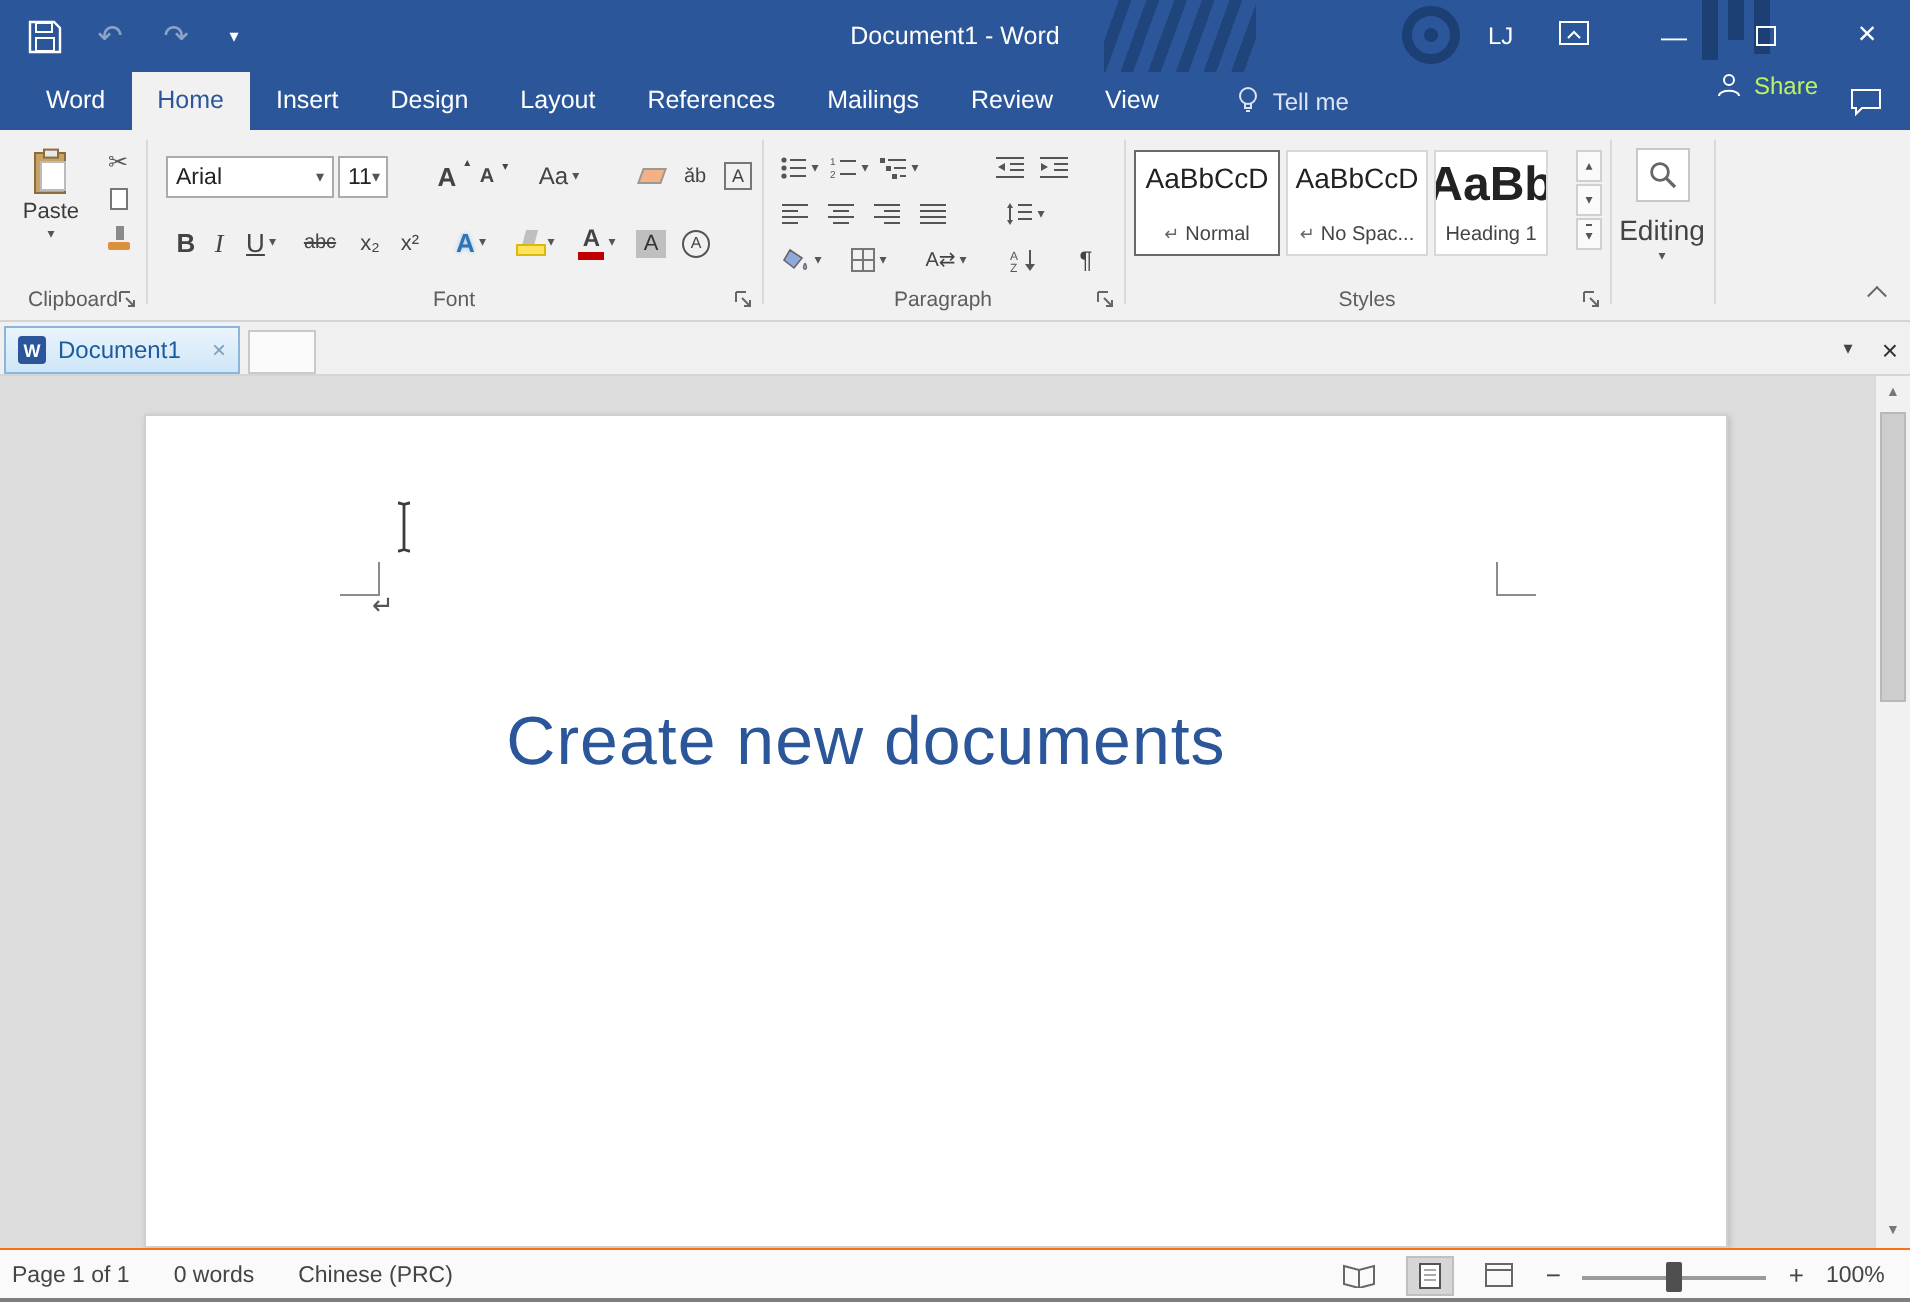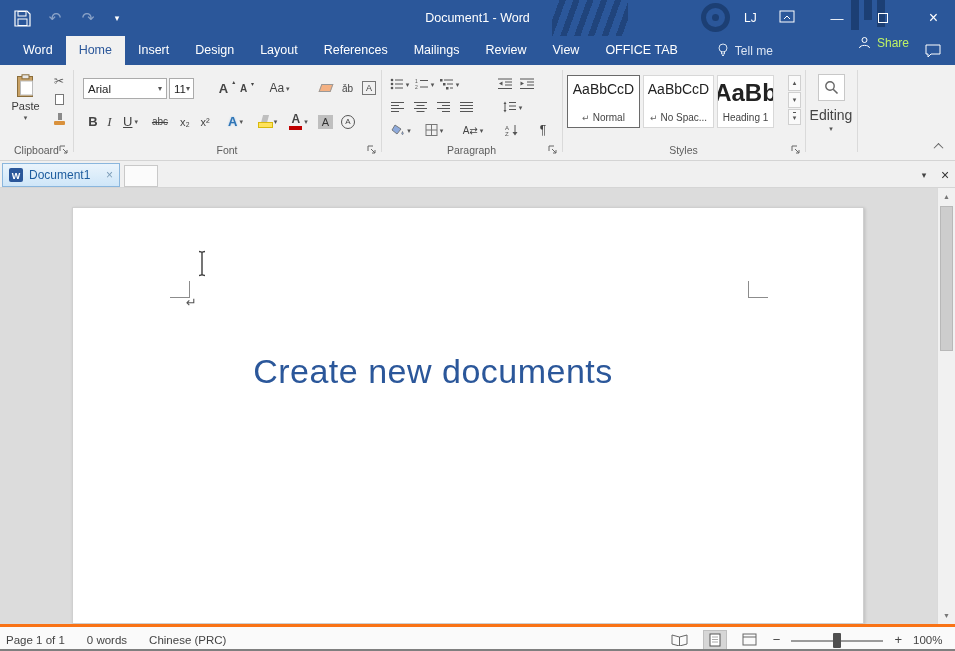--- a/index.html
+++ b/index.html
@@ -145,21 +145,21 @@
   .crop-r{left:748px;border-left:1px solid #8c8c8c;border-bottom:1px solid #8c8c8c}
   .retmark{position:absolute;left:186px;top:107px;font-size:13px;color:#555}
   .ibeam{position:absolute;left:196px;top:62px}
   .doc-heading{position:absolute;left:72px;top:164px;width:722px;text-align:center;font-size:34px;letter-spacing:.5px;color:#2b579a;white-space:nowrap}
   .vscroll{position:absolute;left:937px;top:0;width:18px;height:436px;background:#f1f1f1;border-left:1px solid #dadada}
   .vs-btn{position:absolute;left:0;width:17px;height:17px;display:flex;align-items:center;justify-content:center;font-size:7px;color:#777}
   .vs-up{top:0}.vs-down{bottom:0}
   .vs-thumb{position:absolute;left:2px;top:18px;width:13px;height:145px;background:#cdcdcd;border:1px solid #b8b8b8}
 
   
-  .statusbar{position:absolute;left:0;top:624px;width:955px;height:27px;background:#fafafa;border-top:3px solid #f97316}
+  .statusbar{position:absolute;left:0;top:624px;width:955px;height:27px;background:#fafafa;border-top:1px solid #f97316}
   .statusbar::after{content:"";position:absolute;left:0;bottom:0;width:100%;height:2px;background:#7f7f7f}
   .sb-left{position:absolute;left:6px;top:0;height:25px;display:flex;align-items:center;gap:22px;font-size:11.5px;color:#444}
   .sb-right{position:absolute;right:8px;top:0;height:25px;display:flex;align-items:center;gap:11px;font-size:13px;color:#444}
   .view-btn{width:24px;height:20px;display:flex;align-items:center;justify-content:center}
   .view-btn.active{background:#d6d6d6;border:1px solid #bfbfbf}
   .zoom-track{position:relative;width:92px;height:16px}
   .zoom-track .line{position:absolute;left:0;top:8px;width:100%;height:2px;background:#9b9b9b}
   .zoom-track .notch{position:absolute;left:50%;top:4px;width:2px;height:10px;background:#9b9b9b}
   .zoom-thumb{position:absolute;left:50%;top:1px;width:8px;height:15px;background:#4f4f4f;transform:translateX(-50%);border-radius:1px}
   .zoom-pct{font-size:11.5px;min-width:34px;text-align:left}
@@ -220,21 +220,20 @@
   <div class="menubar">
     <span class="mtab">Word</span>
     <span class="mtab active">Home</span>
     <span class="mtab">Insert</span>
     <span class="mtab">Design</span>
     <span class="mtab">Layout</span>
     <span class="mtab">References</span>
     <span class="mtab">Mailings</span>
     <span class="mtab">Review</span>
     <span class="mtab">View</span>
-    <span class="mtab">OFFICE TAB</span>
     <span class="tellme">
       <svg width="12" height="15" viewBox="0 0 12 15">
           <circle cx="6" cy="5" r="4" fill="none" stroke="#dbe5f1"></circle>
           <path d="M4.5,9 V11 H7.5 V9 M5,12.5 H7" stroke="#dbe5f1" fill="none"></path>
         </svg>
       <span>Tell me</span>
     </span>
     <span class="mspacer"></span>
     <span class="share-btn">
       <svg width="13" height="13" viewBox="0 0 13 13">

